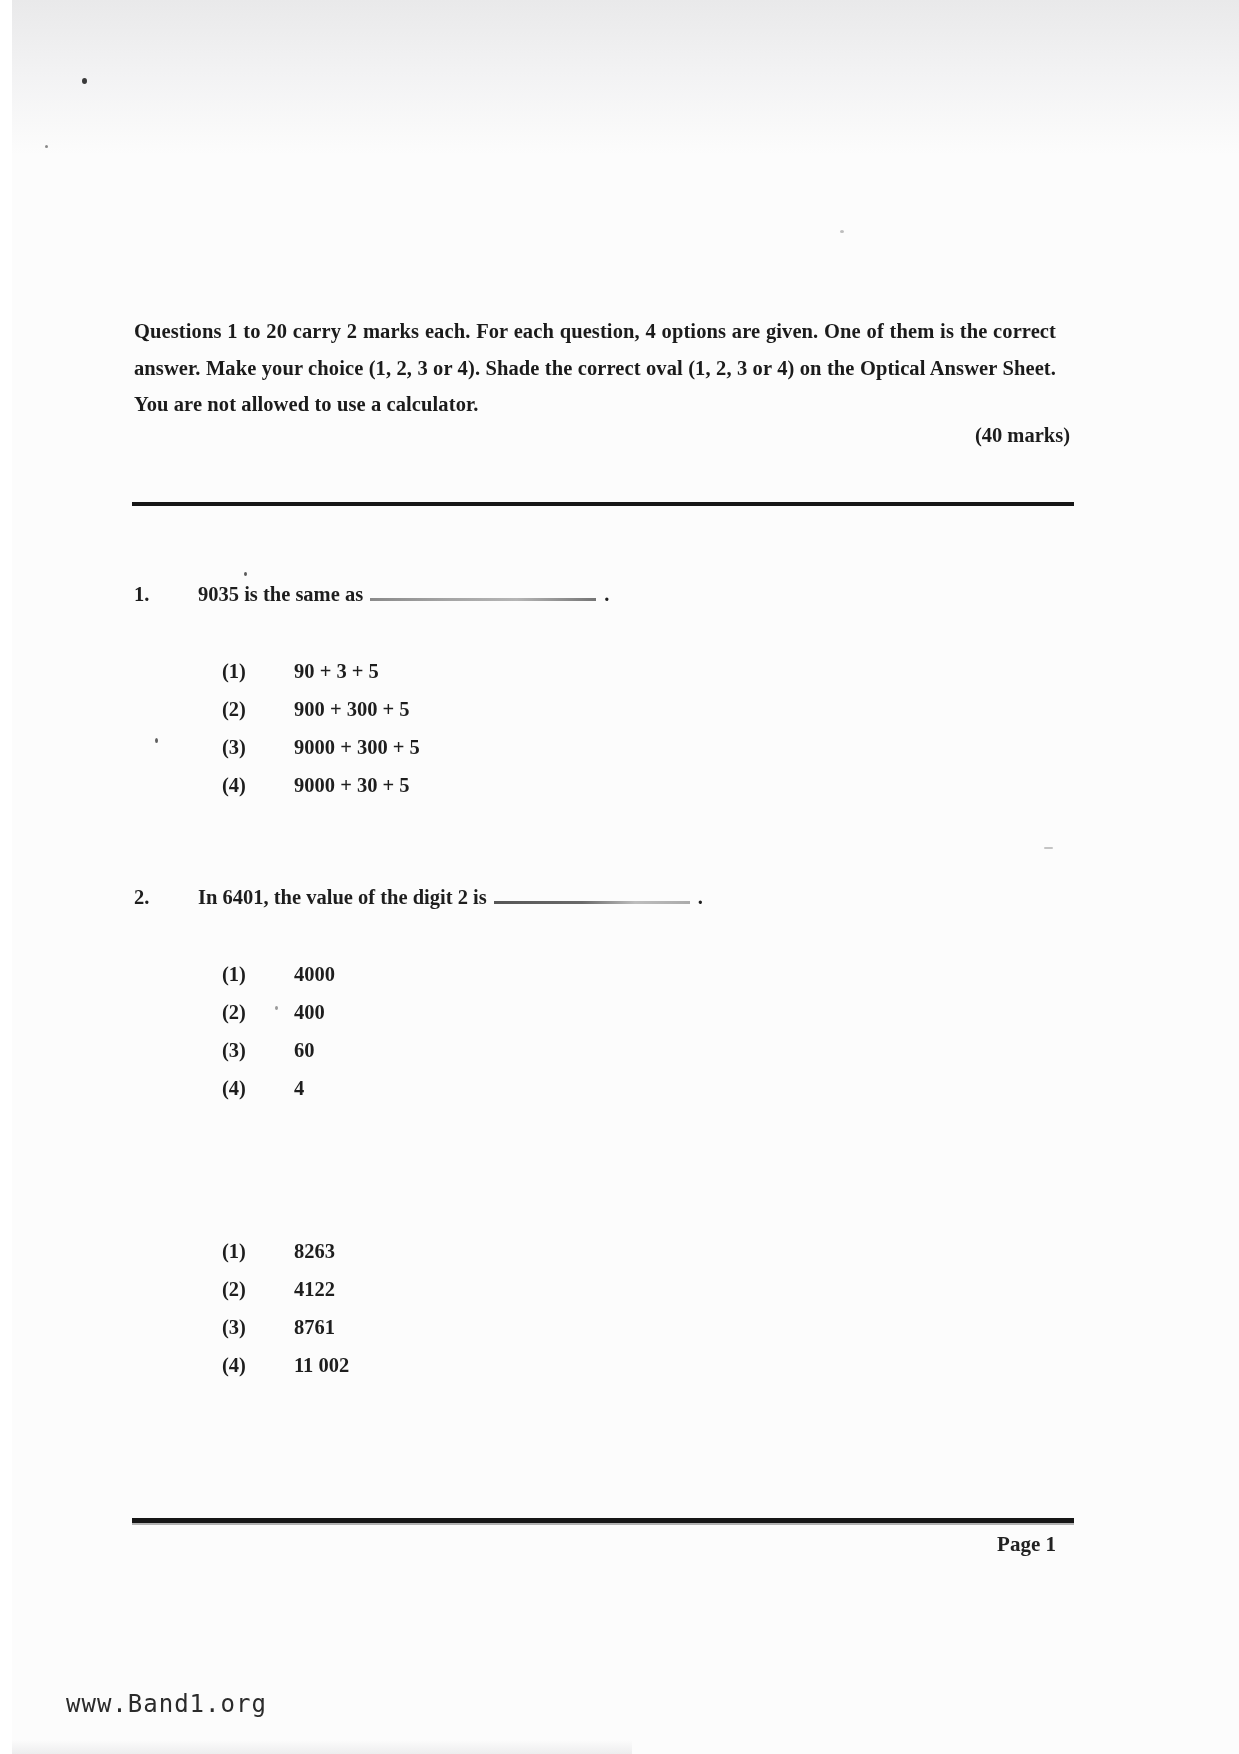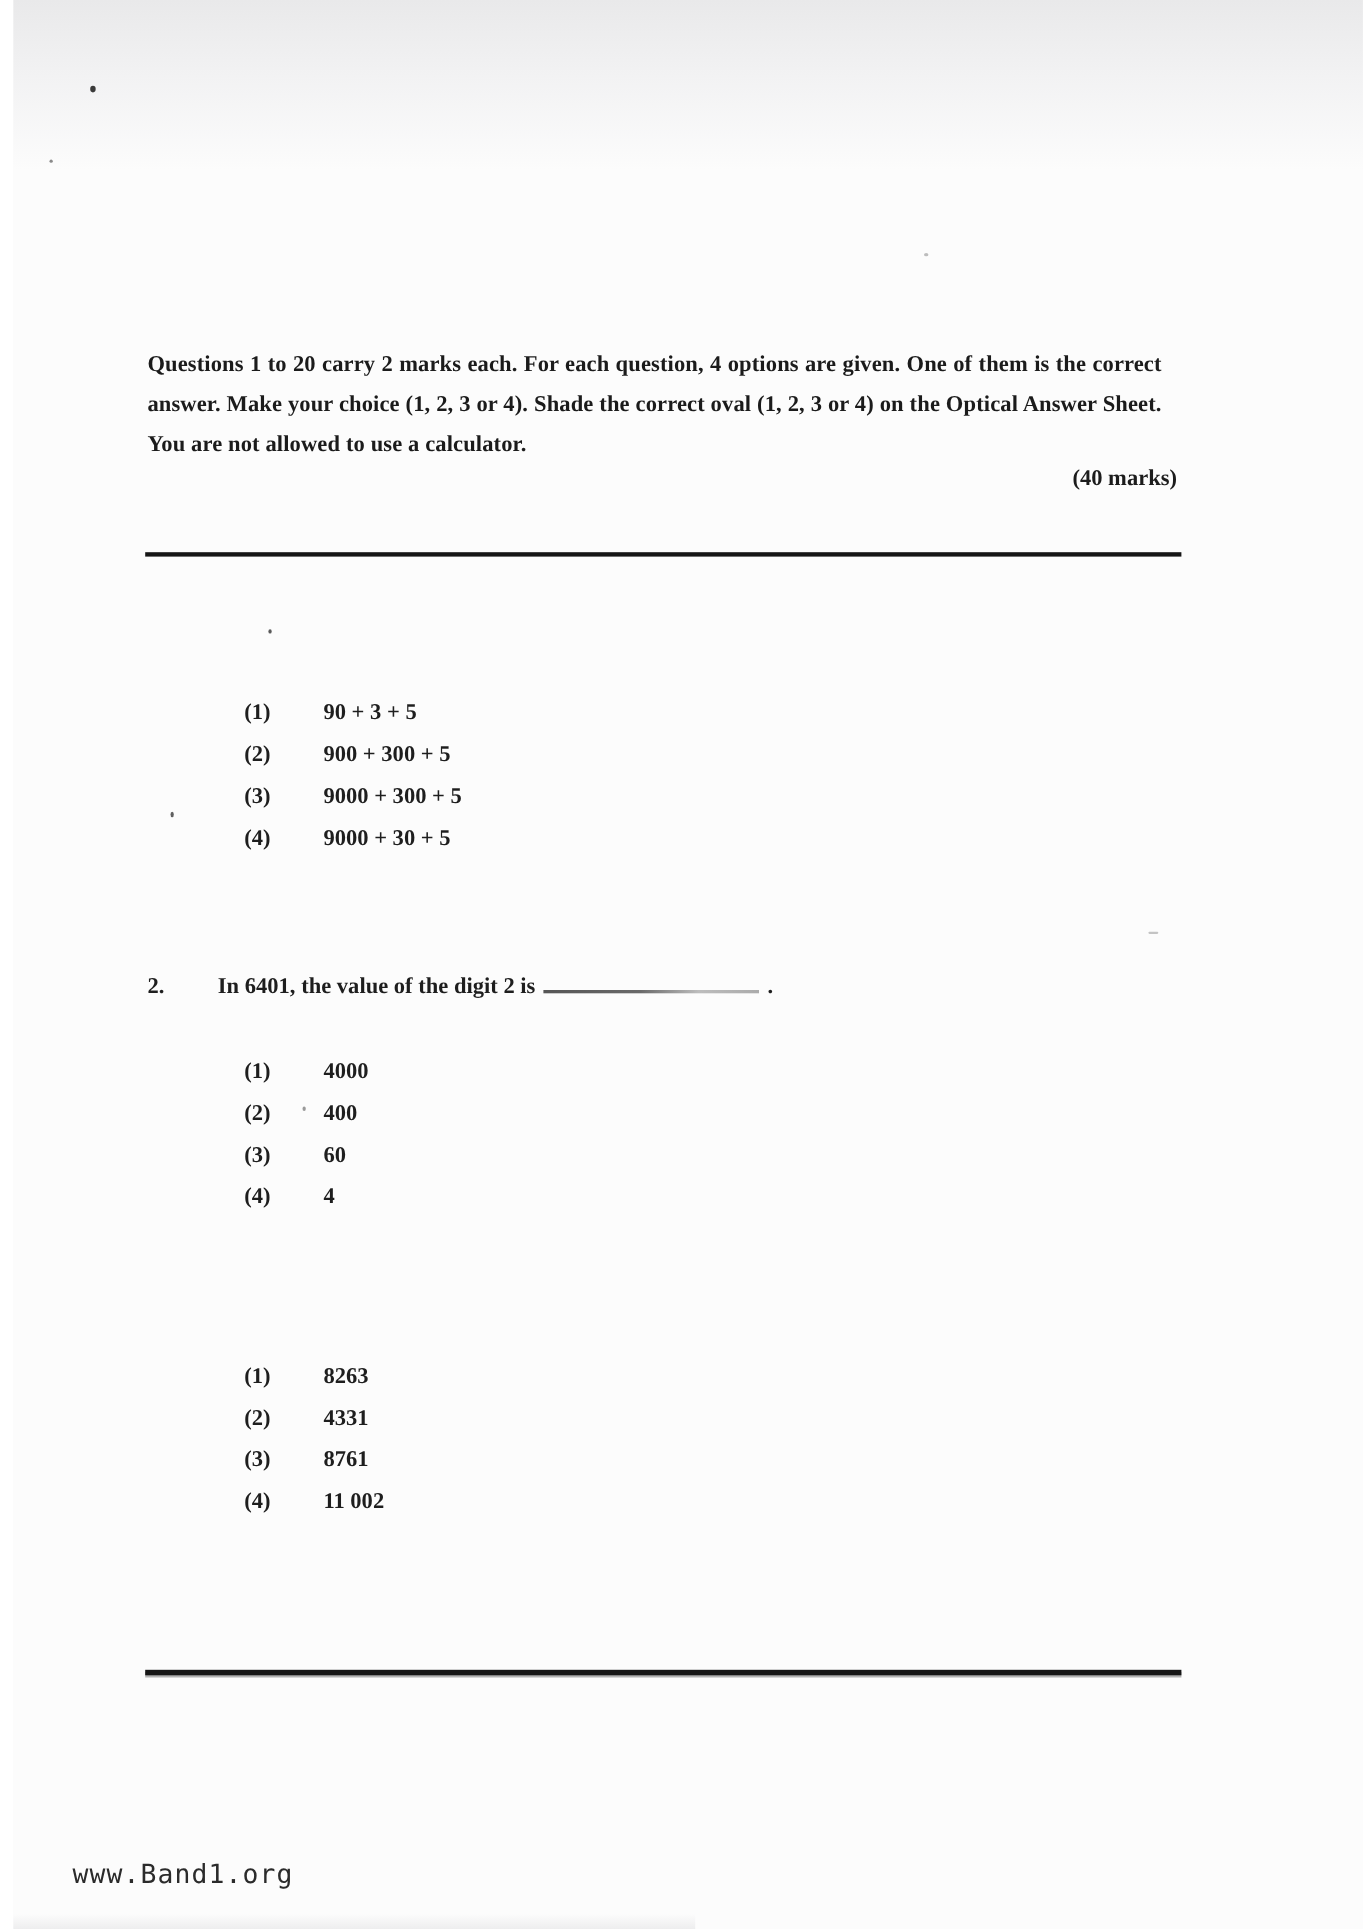--- a/index.html
+++ b/index.html
@@ -89,20 +89,23 @@
   <div class="speck speck-f"></div>
   <div class="speck speck-g"></div>
 
   <p class="instructions"><span>Questions 1 to 20 carry 2 marks each. For each question, 4 options are given. One of them is the correct answer. Make your choice (1, 2, 3 or 4). Shade the correct oval (1, 2, 3 or 4) on the Optical Answer Sheet. You are </span><span class="bold-word">not</span><span> allowed to use a calculator.</span></p>
 
   <div class="marks-note">(40 marks)</div>
 
   <div class="rule rule-top"></div>
 
   <section class="question q1">
+    <div class="q-line">
+      <span class="q-num">1.</span><span class="q-text">9035 is the same as</span><span class="blank blank-1"></span><span class="q-after">.</span>
+    </div>
     <div class="options">
       <div class="option">
         <span class="opt-label">(1)</span>
           <span class="opt-value">90 + 3 + 5</span>
       </div>
       <div class="option">
         <span class="opt-label">(2)</span>
           <span class="opt-value">900 + 300 + 5</span>
       </div>
       <div class="option">
@@ -141,31 +144,32 @@
   </section>
 
   <section class="question q3">
     <div class="options">
       <div class="option">
         <span class="opt-label">(1)</span>
           <span class="opt-value">8263</span>
       </div>
       <div class="option">
         <span class="opt-label">(2)</span>
-          <span class="opt-value">4331</span>
+          <span class="opt-value">4122</span>
       </div>
       <div class="option">
         <span class="opt-label">(3)</span>
           <span class="opt-value">8761</span>
       </div>
       <div class="option">
         <span class="opt-label">(4)</span>
           <span class="opt-value">11 002</span>
       </div>
     </div>
   </section>
 
   <div class="rule rule-bottom"></div>
 
+  <div class="page-number">Page 1</div>
 
   <div class="watermark">www.Band1.org</div>
 
 </div>
 
 </body></html>

